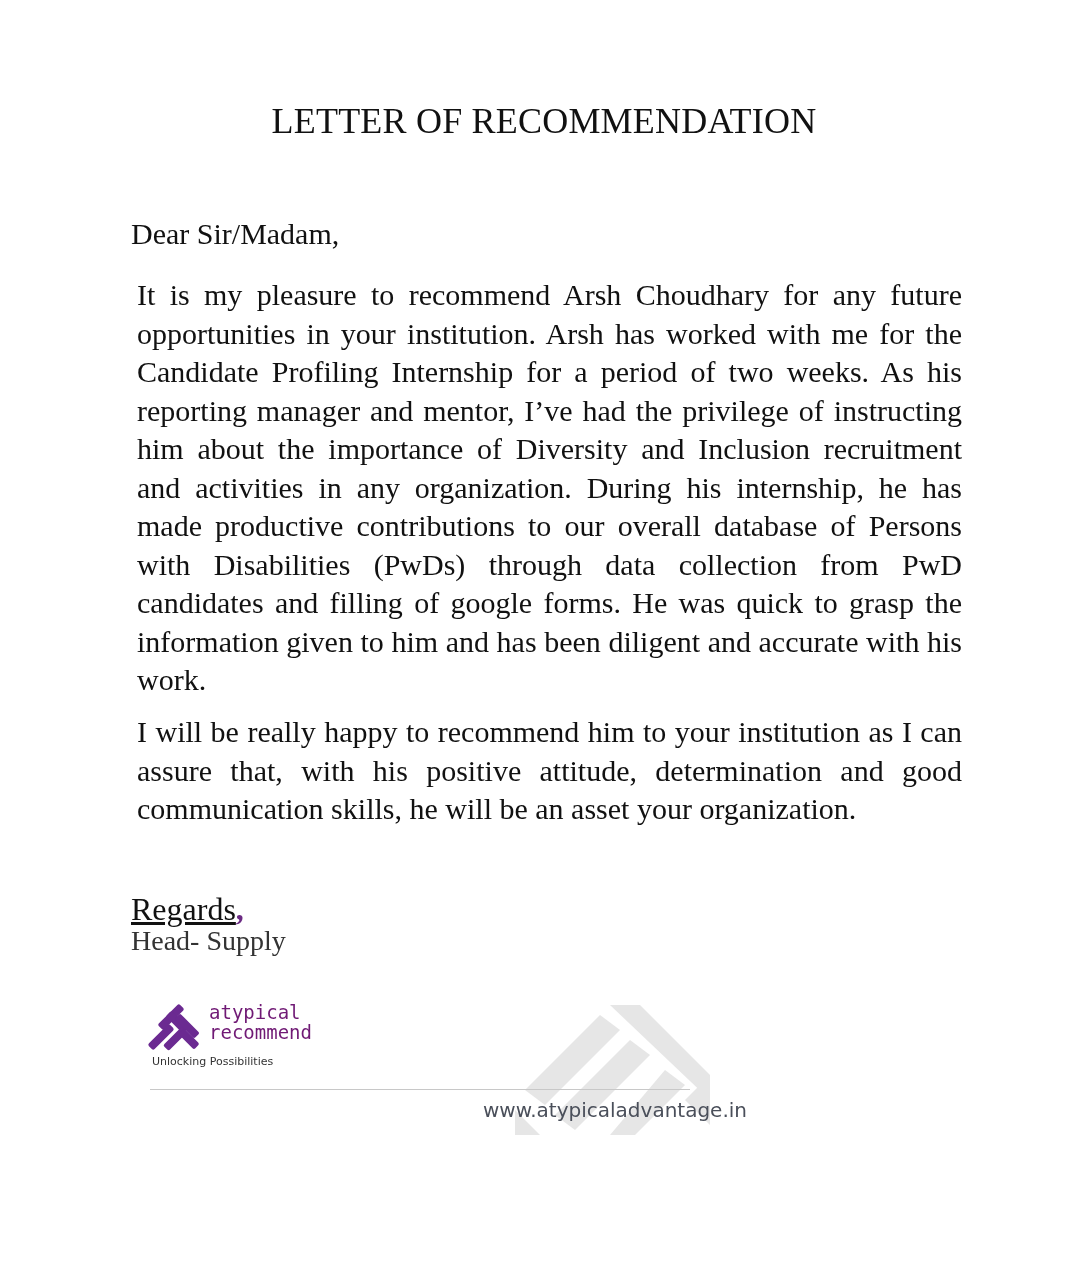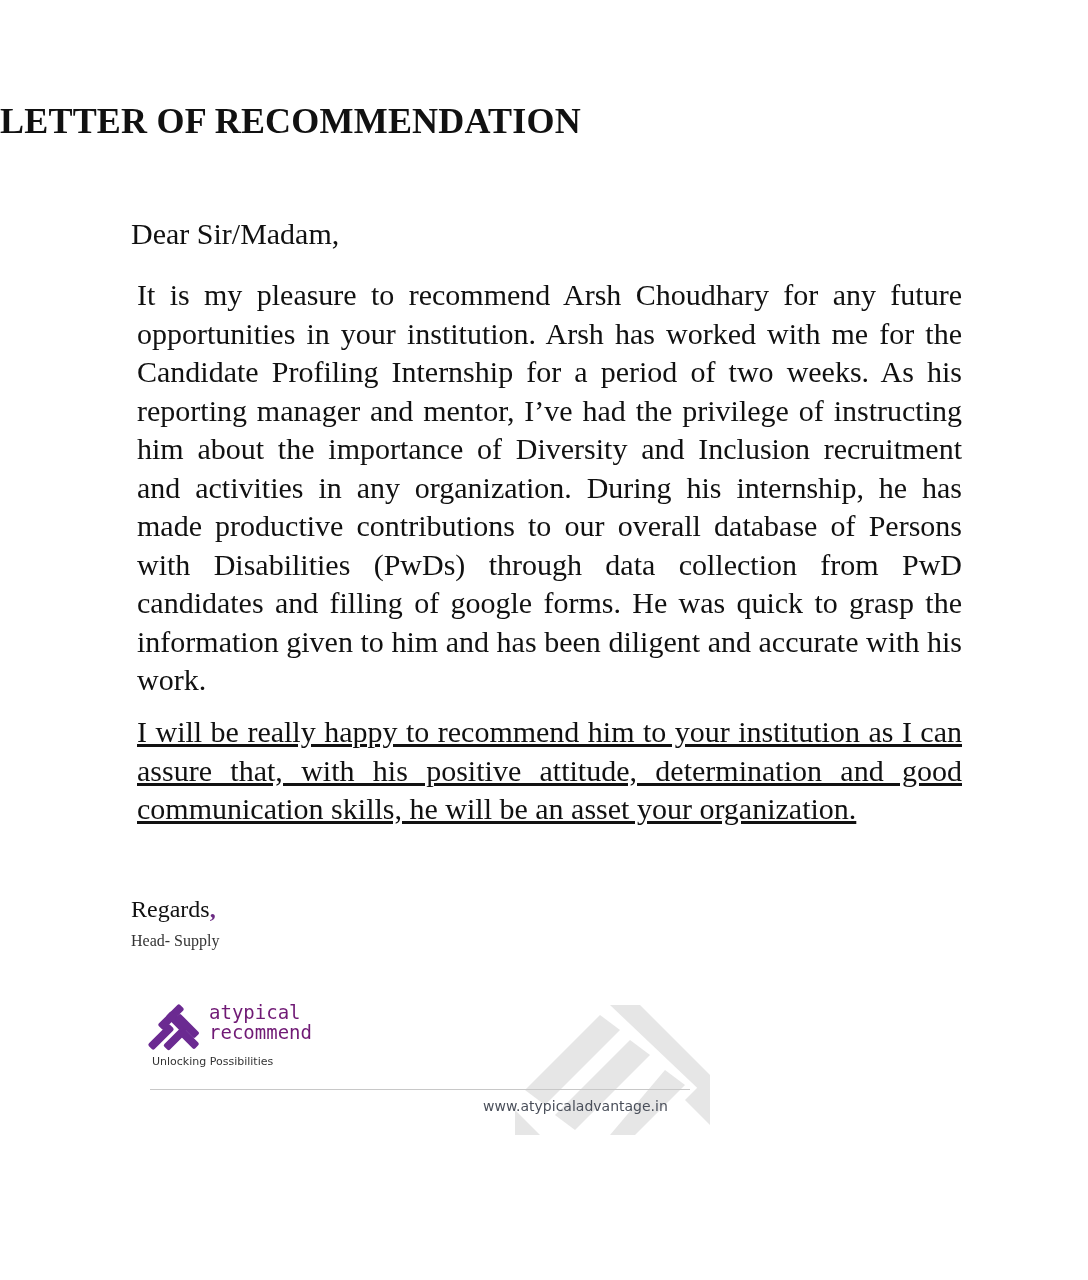--- a/index.html
+++ b/index.html
@@ -1,32 +1,32 @@
 <!DOCTYPE html>
 <html><head>
 <meta charset="utf-8">
 <style>
   html, body { margin: 0; padding: 0; background: #ffffff; }
   body { width: 1088px; height: 1280px; position: relative; overflow: hidden; font-family: "Liberation Serif", "DejaVu Serif", serif; color: #111111; }
-  .title { position: absolute; left: 0; right: 0; top: 100px; text-align: left; font-weight: bold; font-size: 36px; letter-spacing: 0.2px; }
+  .title { position: absolute; left: 0; right: 0; top: 100px; text-align: center; font-weight: normal; font-size: 36px; letter-spacing: 0.2px; }
   .salutation { position: absolute; left: 131px; top: 217px; font-size: 30px; }
   .para { position: absolute; left: 131px; width: 825px; font-size: 30px; line-height: 38.5px; text-align: justify; margin: 6px; }
   .p1 { top: 270px; }
-  .p2 { top: 707px; text-decoration: underline; }
+  .p2 { top: 707px; }
   .sign { position: absolute; left: 131px; top: 893px; }
-  .regards { font-size: 24px; line-height: 32px; color: #111; }
+  .regards { font-size: 32px; line-height: 32px; color: #111; text-decoration: underline; }
   .regards .comma { color: #6b2a83; font-weight: bold; }
   .signer { font-size: 27px; line-height: 33px; font-weight: bold; color: #6b2a83; }
-  .role { font-size: 16px; line-height: 32px; color: #333; }
+  .role { font-size: 28px; line-height: 32px; color: #333; }
   .logo { position: absolute; left: 147px; top: 1002px; width: 180px; height: 70px; }
   .logo-text { position: absolute; left: 62px; top: 0; font-family: "DejaVu Sans Mono", monospace; font-size: 19px; line-height: 20px; color: #701a75; }
   .logo-tag { position: absolute; left: 5px; top: 53px; font-family: "DejaVu Sans", sans-serif; font-size: 11px; color: #333; white-space: nowrap; }
   .watermark { position: absolute; left: 515px; top: 1000px; width: 200px; height: 135px; }
   .footer-line { position: absolute; left: 150px; top: 1089px; width: 540px; height: 1px; background: #c8c8c8; }
-  .website { position: absolute; left: 483px; top: 1098px; font-family: "DejaVu Sans", sans-serif; font-size: 14px; color: #4a4f5a; }
+  .website { position: absolute; left: 483px; top: 1098px; font-family: "DejaVu Sans", sans-serif; font-size: 20px; color: #4a4f5a; }
 </style>
 </head>
 <body>
 
 <div class="title">LETTER OF RECOMMENDATION</div>
 
 <div class="salutation">Dear Sir/Madam,</div>
 
 <p class="para p1">It is my pleasure to recommend Arsh Choudhary for any future opportunities in your institution. Arsh has worked with me for the Candidate Profiling Internship for a period of two weeks. As his reporting manager and mentor, I’ve had the privilege of instructing him about the importance of Diversity and Inclusion recruitment and activities in any organization. During his internship, he has made productive contributions to our overall database of Persons with Disabilities (PwDs) through data collection from PwD candidates and filling of google forms. He was quick to grasp the information given to him and has been diligent and accurate with his work.</p>
 <p class="para p2">I will be really happy to recommend him to your institution as I can assure that, with his positive attitude, determination and good communication skills, he will be an asset your organization.</p>

